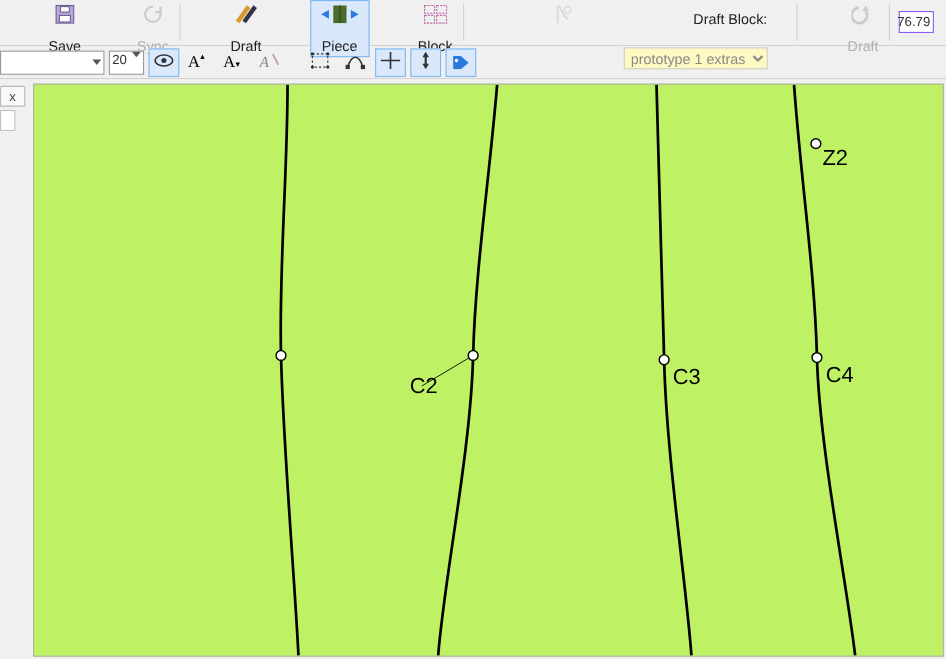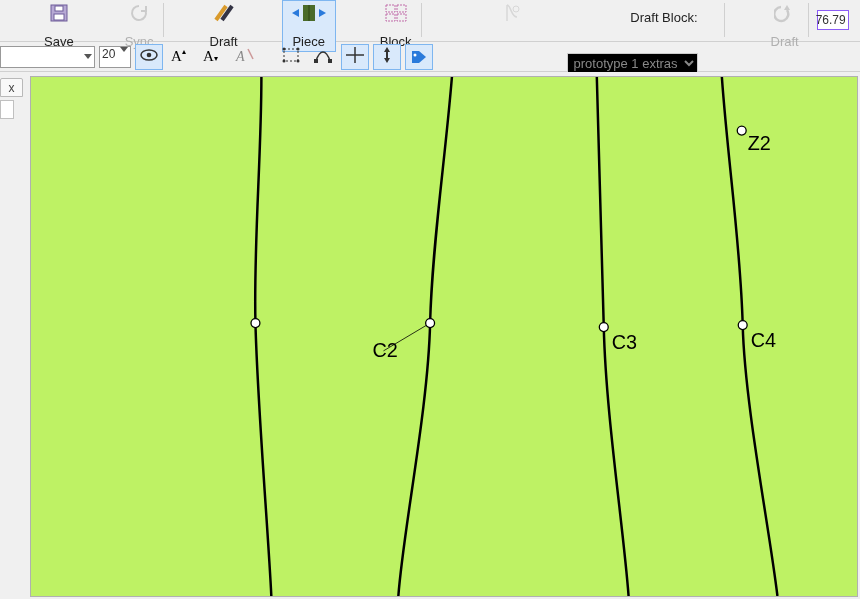--- a/index.html
+++ b/index.html
@@ -20,22 +20,22 @@
   .tb-btn .icon { height: 22px; display:flex; align-items:center; justify-content:center; }
   .tb-btn .lbl { font-size: 13px; color: #222; line-height: 15px; }
   .tb-btn.disabled .lbl { color: #b0b0b0; }
   .tb-btn.disabled svg { opacity: .35; }
 
   .tb-sep { width: 1px; height: 34px; background: #d0d0d0; margin: 3px 2px; }
 
   .draftblock-wrap { display:flex; align-items:flex-end; margin: 10px 6px 0 6px; gap:18px;flex-direction:column; }
   .draftblock-wrap label { color:#222; }
   .draftblock-wrap select {
-    font: inherit; background:#000000; border:1px solid #ccc; height:20px; padding:0 2px;
-    color:#888; min-width:110px;margin-top:10px;
+    font: inherit; background:#fef9c3; border:1px solid #ccc; height:20px; padding:0 2px;
+    color:#888; min-width:110px;
   }
 
   .numbox {
     margin: 10px 0 0 6px; height:20px; width:32px; background:#fff; border:1px solid #8b5cf6;
     display:flex; align-items:center; justify-content:flex-end; padding-right:2px;
     font-size:12px;
   }
 
   
   .row2 {

